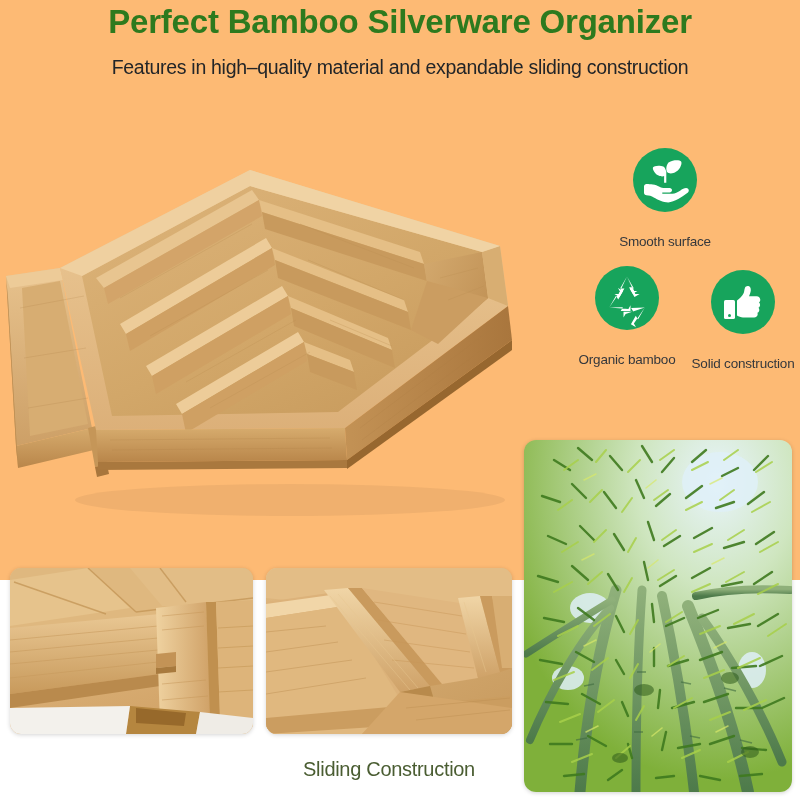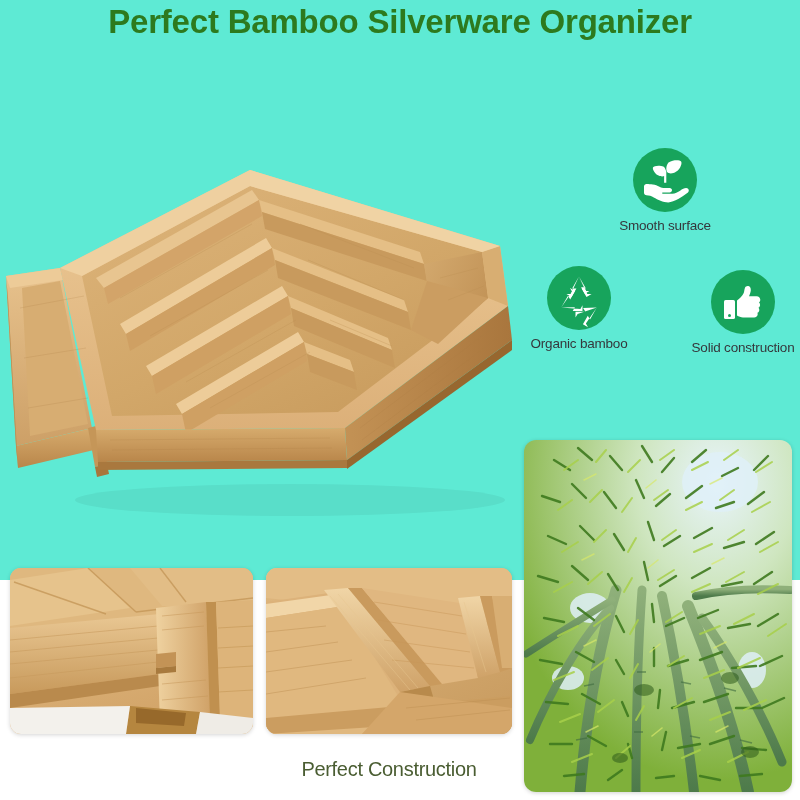--- a/index.html
+++ b/index.html
@@ -1,44 +1,44 @@
 <!DOCTYPE html>
 <html><head>
 <meta charset="utf-8">
 <title>Perfect Bamboo Silverware Organizer</title>
 <style>
   html,body{margin:0;padding:0;background:#fff;}
   body{width:800px;height:800px;overflow:hidden;
        font-family:"Liberation Sans","DejaVu Sans",sans-serif;
        -webkit-font-smoothing:antialiased;}
-  #page{position:relative;width:800px;height:580px;background:#5eead4;}
+  #page{position:relative;width:800px;height:580px;background:#fdba74;}
 
   
   #headline{position:absolute;left:0;top:2px;width:800px;text-align:center;
             font-size:33px;line-height:40px;font-weight:700;color:#2d7a1e;
             letter-spacing:-0.2px;white-space:nowrap;}
   #subhead{position:absolute;left:0;top:54px;width:800px;text-align:center;
            font-size:19.5px;line-height:26px;font-weight:400;color:#222528;
            letter-spacing:-0.3px;white-space:nowrap;}
 
   
   #hero{position:absolute;left:0px;top:128px;width:545px;height:400px;}
   #hero svg{display:block;width:100%;height:100%;}
 
   
   .badge{position:absolute;text-align:center;}
   .badge .circ{width:64px;height:64px;border-radius:50%;
                background:#17a45c;margin:0 auto;position:relative;
                display:block;}
   .badge .circ svg{position:absolute;left:0;top:0;width:64px;height:64px;}
-  .badge .cap{margin-top:5px;font-size:13.5px;line-height:17px;color:#35383c;
+  .badge .cap{margin-top:21px;font-size:13.5px;line-height:17px;color:#35383c;
               white-space:nowrap;letter-spacing:-0.2px;}
   #badge-smooth{left:605px;top:148px;width:120px;}
   #badge-smooth .cap{margin-left:-55px;width:230px;}
-  #badge-organic{left:545px;top:266px;width:68px;}
+  #badge-organic{left:593px;top:266px;width:68px;}
   #badge-organic .cap{margin-left:-44px;width:156px;}
   #badge-solid{left:709px;top:270px;width:68px;}
   #badge-solid .cap{margin-left:-46px;width:160px;}
 
   
   #forest{position:absolute;left:524px;top:440px;width:268px;height:352px;
           border-radius:12px;overflow:hidden;
           box-shadow:0 1px 4px rgba(0,0,0,.18);}
   #forest svg{display:block;width:100%;height:100%;}
 
@@ -54,20 +54,21 @@
   #cap-slide{left:10px;top:756px;width:243px;}
   #cap-rigor{left:266px;top:756px;width:246px;}
 </style>
 </head>
 <body>
 
 <div id="page">
 
   <div id="headline">Perfect Bamboo Silverware Organizer</div>
 
+  <div id="subhead">Features in high–quality material and expandable sliding construction</div>
 
   <div id="hero">
     <svg viewBox="0 0 545 400" xmlns="http://www.w3.org/2000/svg">
       <defs>
         <linearGradient id="gTopFar" x1="0" y1="0" x2="0.3" y2="1">
           <stop offset="0" stop-color="#e9c389"></stop>
             <stop offset="1" stop-color="#d8ae72"></stop>
         </linearGradient>
         <linearGradient id="gFloor" x1="0.1" y1="0" x2="0.9" y2="1">
           <stop offset="0" stop-color="#dcb379"></stop>
@@ -549,15 +550,15 @@
           <path d="M150,152 L244,142"></path>
       </g>
       <g stroke="#e6c690" stroke-width="0.9" opacity="0.5" fill="none">
         <path d="M64,28 L144,122"></path>
           <path d="M72,26 L152,120"></path>
         <path d="M198,34 L220,104"></path>
       </g>
     </svg>
   </div>
 
-  <div class="dcap" id="cap-rigor">Perfect Construction</div>
+  <div class="dcap" id="cap-rigor">Sliding Construction</div>
 
 </div>
 
 </body></html>

